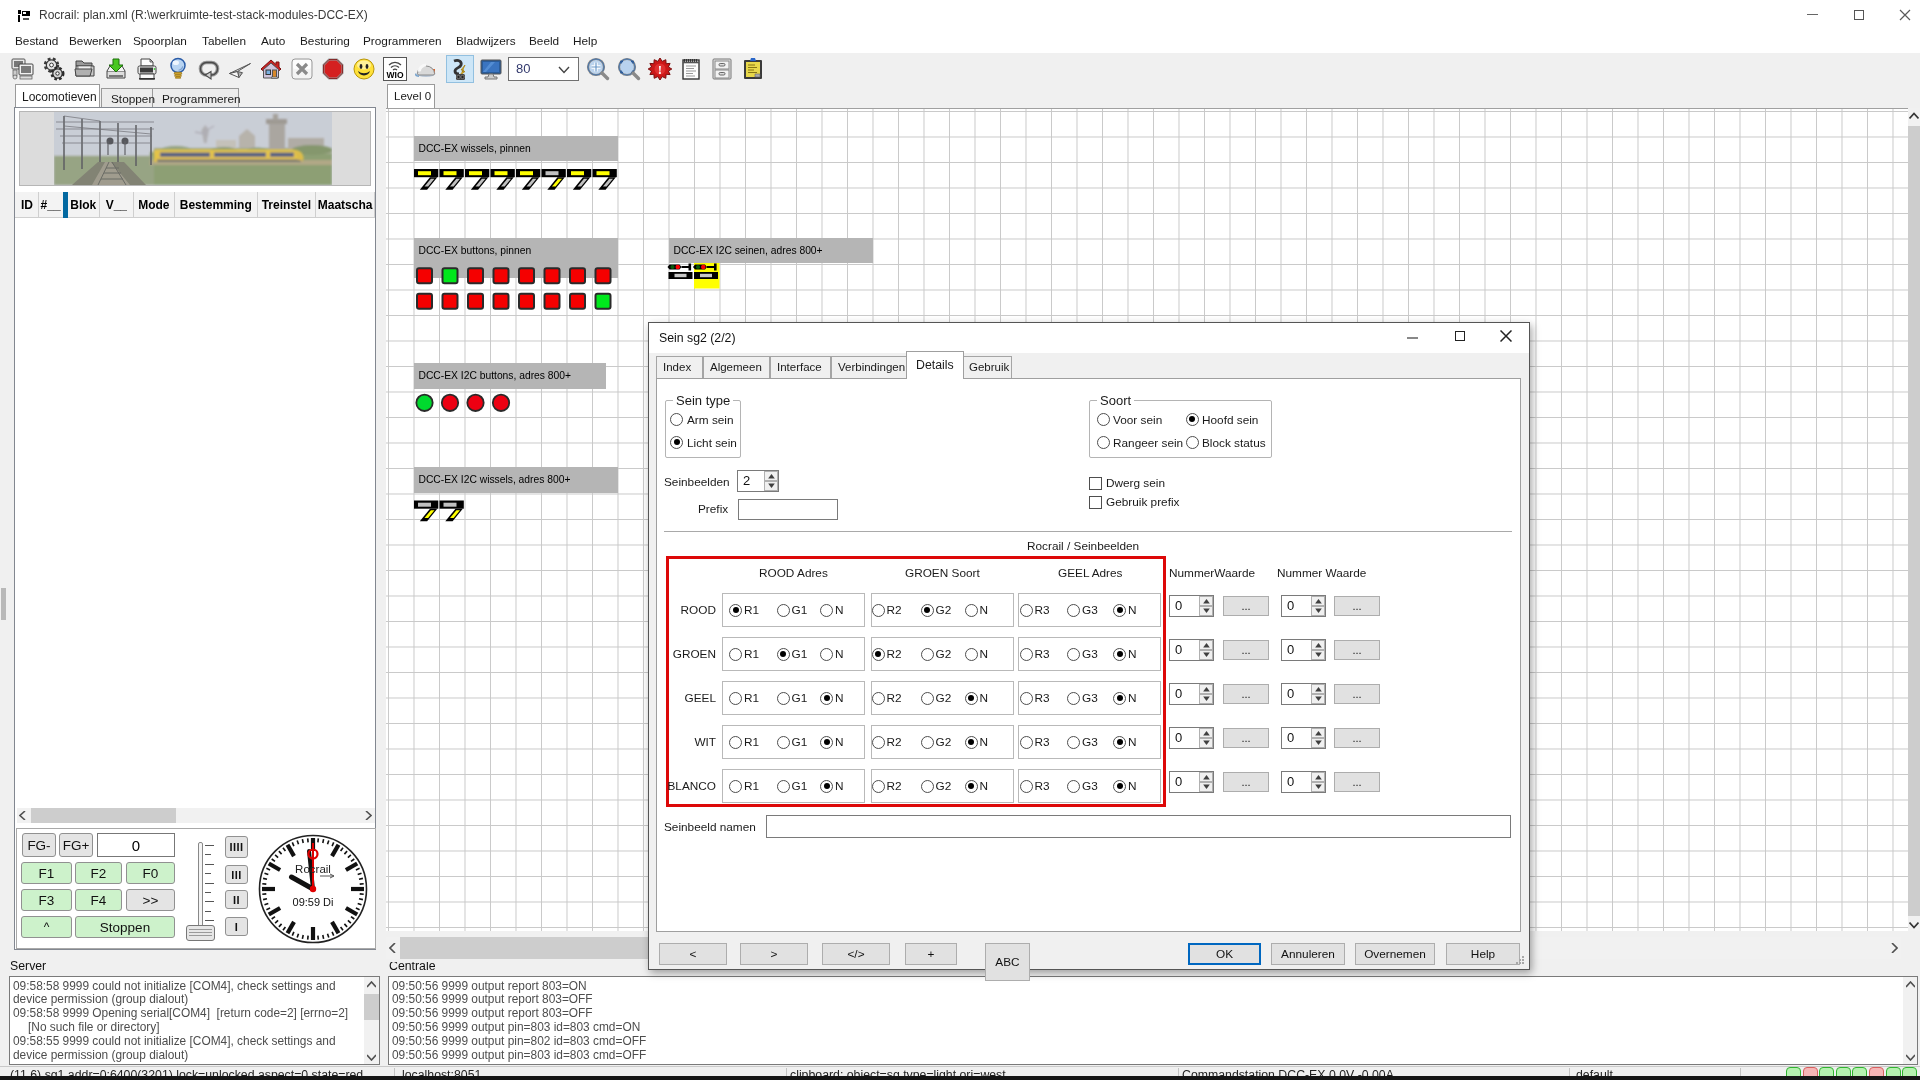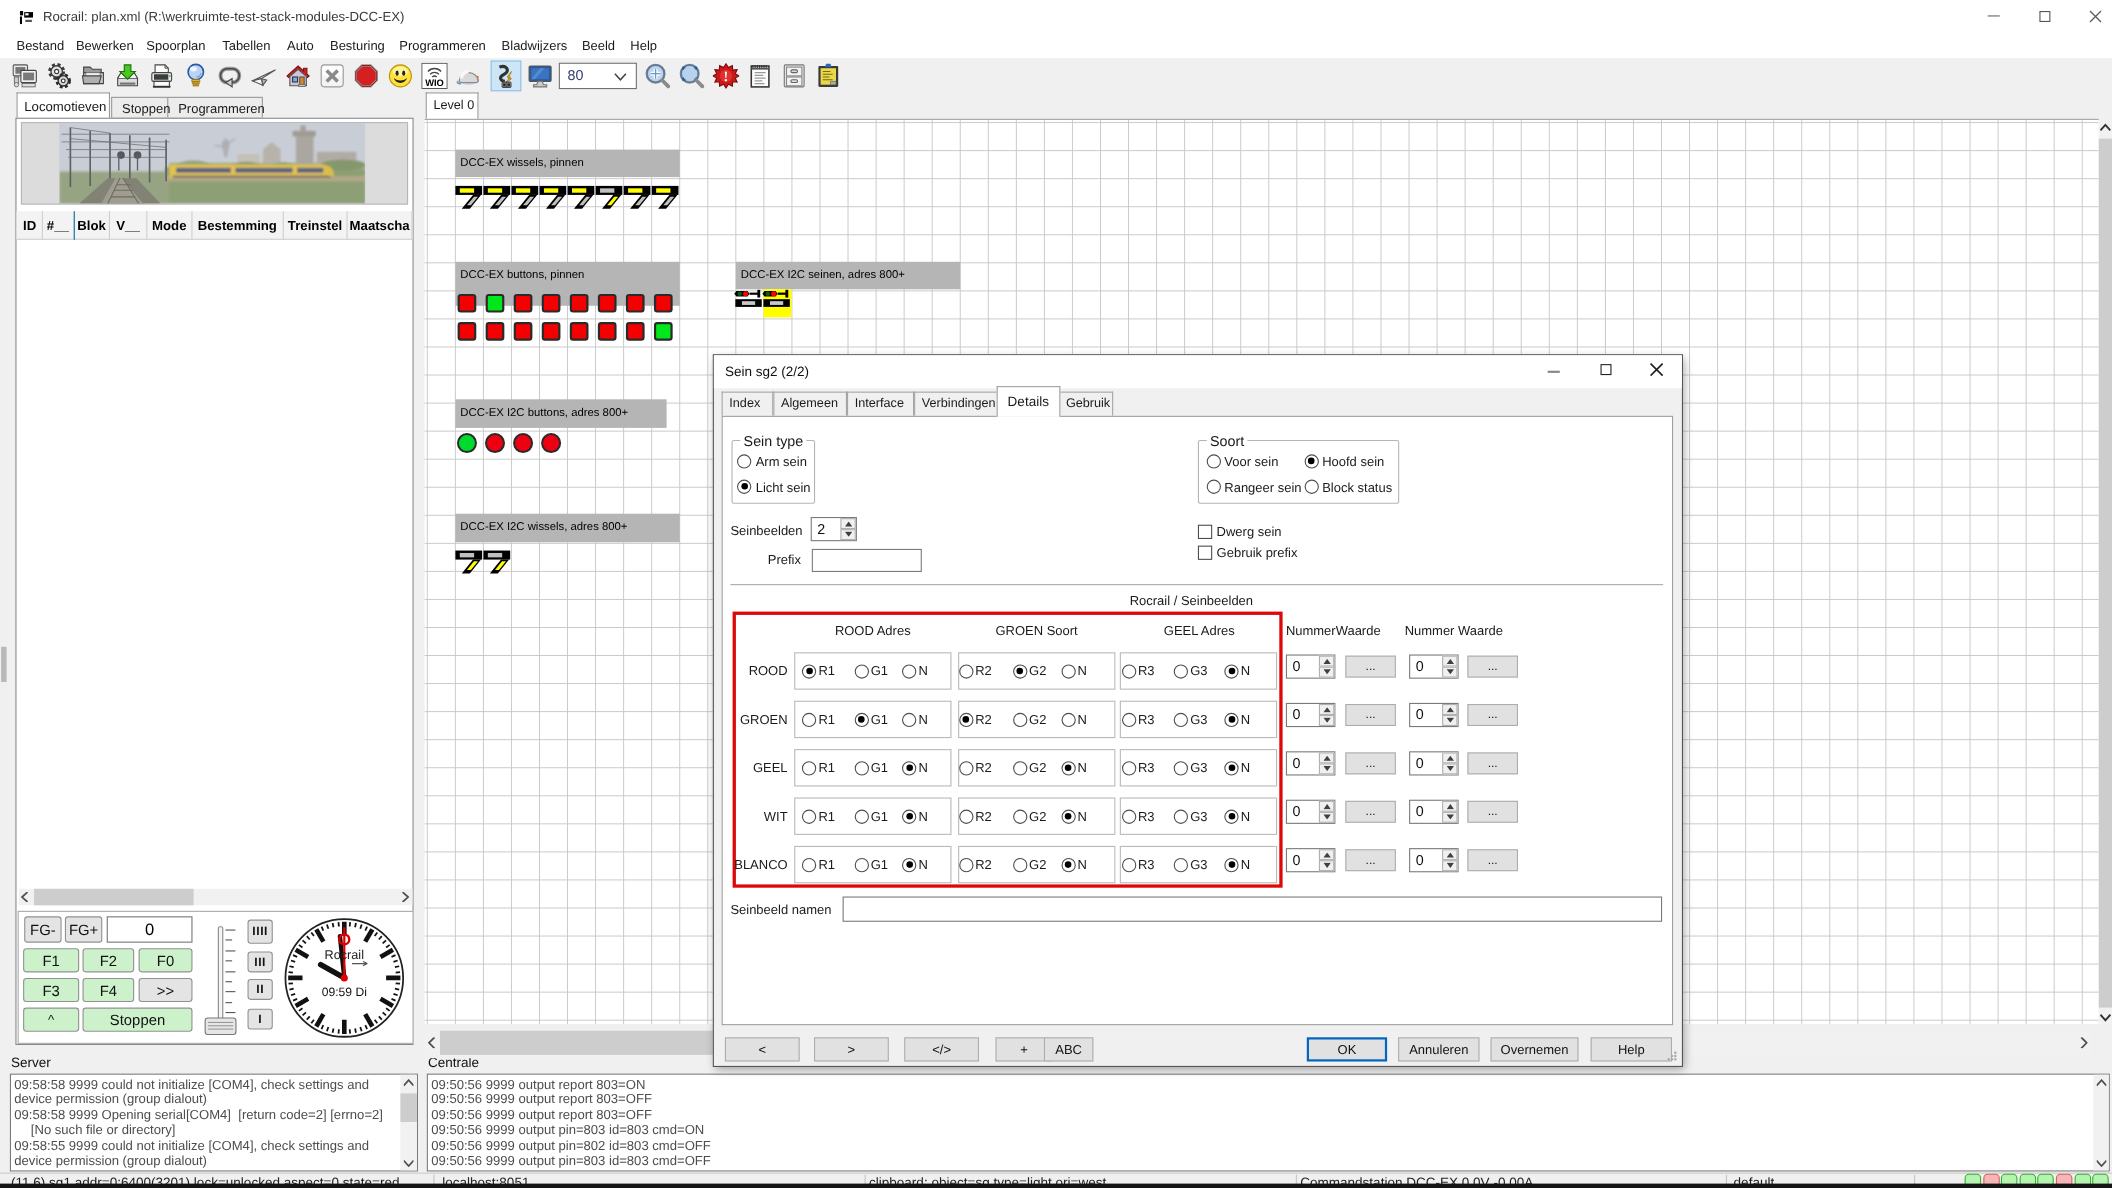--- a/index.html
+++ b/index.html
@@ -252,21 +252,21 @@
 <path d="M54 29 v14 M71 29 v14" stroke="#4a4a4e" stroke-width="1.2"></path>
 <path d="M18 73 L44 50 H70 L92 73 z" fill="#72725f"></path>
 <path d="M38 73 L51 50 h6 L76 73z" fill="#96917e"></path>
 <g stroke="#55554c" stroke-width="1">
       <path d="M44 73 L55 50 M72 73 L58 50 M47 67 h22 M50 61 h17 M52 56 h13"></path>
     </g>
 <rect x="0" y="0" width="278" height="73" fill="#ccd0d8" opacity=".18"></rect>
 </svg>
 <div class="ab" style="left:15px;top:192px;width:360px;height:26px;background:#f3f3f3;border-bottom:1px solid #cfcfcf"></div>
 <div class="ab" style="left:16px;top:192px;width:22.75px;height:26px;border-right:1px solid #cfcfcf;display:flex;align-items:center;justify-content:center;font-weight:bold;font-size:12px;color:#000;overflow:hidden">ID</div>
-<div class="ab" style="left:38.75px;top:192px;width:28.75px;height:26px;border-right:1px solid #0369a1;display:flex;align-items:center;justify-content:center;font-weight:bold;font-size:12px;color:#000;overflow:hidden">#__</div>
+<div class="ab" style="left:38.75px;top:192px;width:28.75px;height:26px;border-right:5px solid #0369a1;display:flex;align-items:center;justify-content:center;font-weight:bold;font-size:12px;color:#000;overflow:hidden">#__</div>
 <div class="ab" style="left:67.5px;top:192px;width:32.5px;height:26px;border-right:1px solid #cfcfcf;display:flex;align-items:center;justify-content:center;font-weight:bold;font-size:12px;color:#000;overflow:hidden">Blok</div>
 <div class="ab" style="left:100px;top:192px;width:33.75px;height:26px;border-right:1px solid #cfcfcf;display:flex;align-items:center;justify-content:center;font-weight:bold;font-size:12px;color:#000;overflow:hidden">V__</div>
 <div class="ab" style="left:133.75px;top:192px;width:41.25px;height:26px;border-right:1px solid #cfcfcf;display:flex;align-items:center;justify-content:center;font-weight:bold;font-size:12px;color:#000;overflow:hidden">Mode</div>
 <div class="ab" style="left:175px;top:192px;width:82.5px;height:26px;border-right:1px solid #cfcfcf;display:flex;align-items:center;justify-content:center;font-weight:bold;font-size:12px;color:#000;overflow:hidden">Bestemming</div>
 <div class="ab" style="left:257.5px;top:192px;width:58.75px;height:26px;border-right:1px solid #cfcfcf;display:flex;align-items:center;justify-content:center;font-weight:bold;font-size:12px;color:#000;overflow:hidden">Treinstel</div>
 <div class="ab" style="left:316.25px;top:192px;width:58.75px;height:26px;border-right:1px solid #cfcfcf;display:flex;align-items:center;justify-content:center;font-weight:bold;font-size:12px;color:#000;overflow:hidden">Maatscha</div>
 <div class="ab" style="left:1px;top:588px;width:5px;height:32px;background:#b8b8b8"></div>
 <div class="ab" style="left:17px;top:808px;width:358px;height:15px;background:#f1f1f1"></div>
 <div class="ab" style="left:31px;top:808px;width:145px;height:15px;background:#cdcdcd"></div>
 <svg class="ab" style="left:19px;top:811px" width="8" height="9" viewBox="0 0 8 9">
@@ -844,21 +844,21 @@
     <path d="M0 0.5 L4 6 L8 0.5z" fill="#404040"></path>
   </svg>
 <div class="ab" style="left:1287px;top:774px;font-size:13px;color:#111">0</div>
 <div class="btn" style="left:1334px;top:772px;width:46px;height:20px;font-size:11px">...</div>
 <div class="lbl" style="left:664px;top:820px">Seinbeeld namen</div>
 <div class="ab" style="left:766px;top:815px;width:745px;height:23px;background:#fff;border:1px solid #7a7a7a"></div>
 <div class="btn" style="left:659px;top:943px;width:68px;height:22px">&lt;</div>
 <div class="btn" style="left:740px;top:943px;width:68px;height:22px">&gt;</div>
 <div class="btn" style="left:822px;top:943px;width:68px;height:22px">&lt;/&gt;</div>
 <div class="btn" style="left:905px;top:943px;width:52px;height:22px">+</div>
-<div class="btn" style="left:949px;top:943px;width:45px;height:22px">ABC</div>
+<div class="btn" style="left:985px;top:943px;width:45px;height:38px">ABC</div>
 <div class="btn" style="left:1188px;top:943px;width:73px;height:22px;border:2px solid #0067c0">OK</div>
 <div class="btn" style="left:1271px;top:943px;width:74px;height:22px">Annuleren</div>
 <div class="btn" style="left:1355px;top:943px;width:80px;height:22px">Overnemen</div>
 <div class="btn" style="left:1446px;top:943px;width:74px;height:22px">Help</div>
 <div class="ab" style="left:1522px;top:956px;width:2px;height:2px;background:#a8a8a8"></div>
 <div class="ab" style="left:1519px;top:959px;width:2px;height:2px;background:#a8a8a8"></div>
 <div class="ab" style="left:1522px;top:959px;width:2px;height:2px;background:#a8a8a8"></div>
 <div class="ab" style="left:1516px;top:962px;width:2px;height:2px;background:#a8a8a8"></div>
 <div class="ab" style="left:1519px;top:962px;width:2px;height:2px;background:#a8a8a8"></div>
 <div class="ab" style="left:1522px;top:962px;width:2px;height:2px;background:#a8a8a8"></div>

